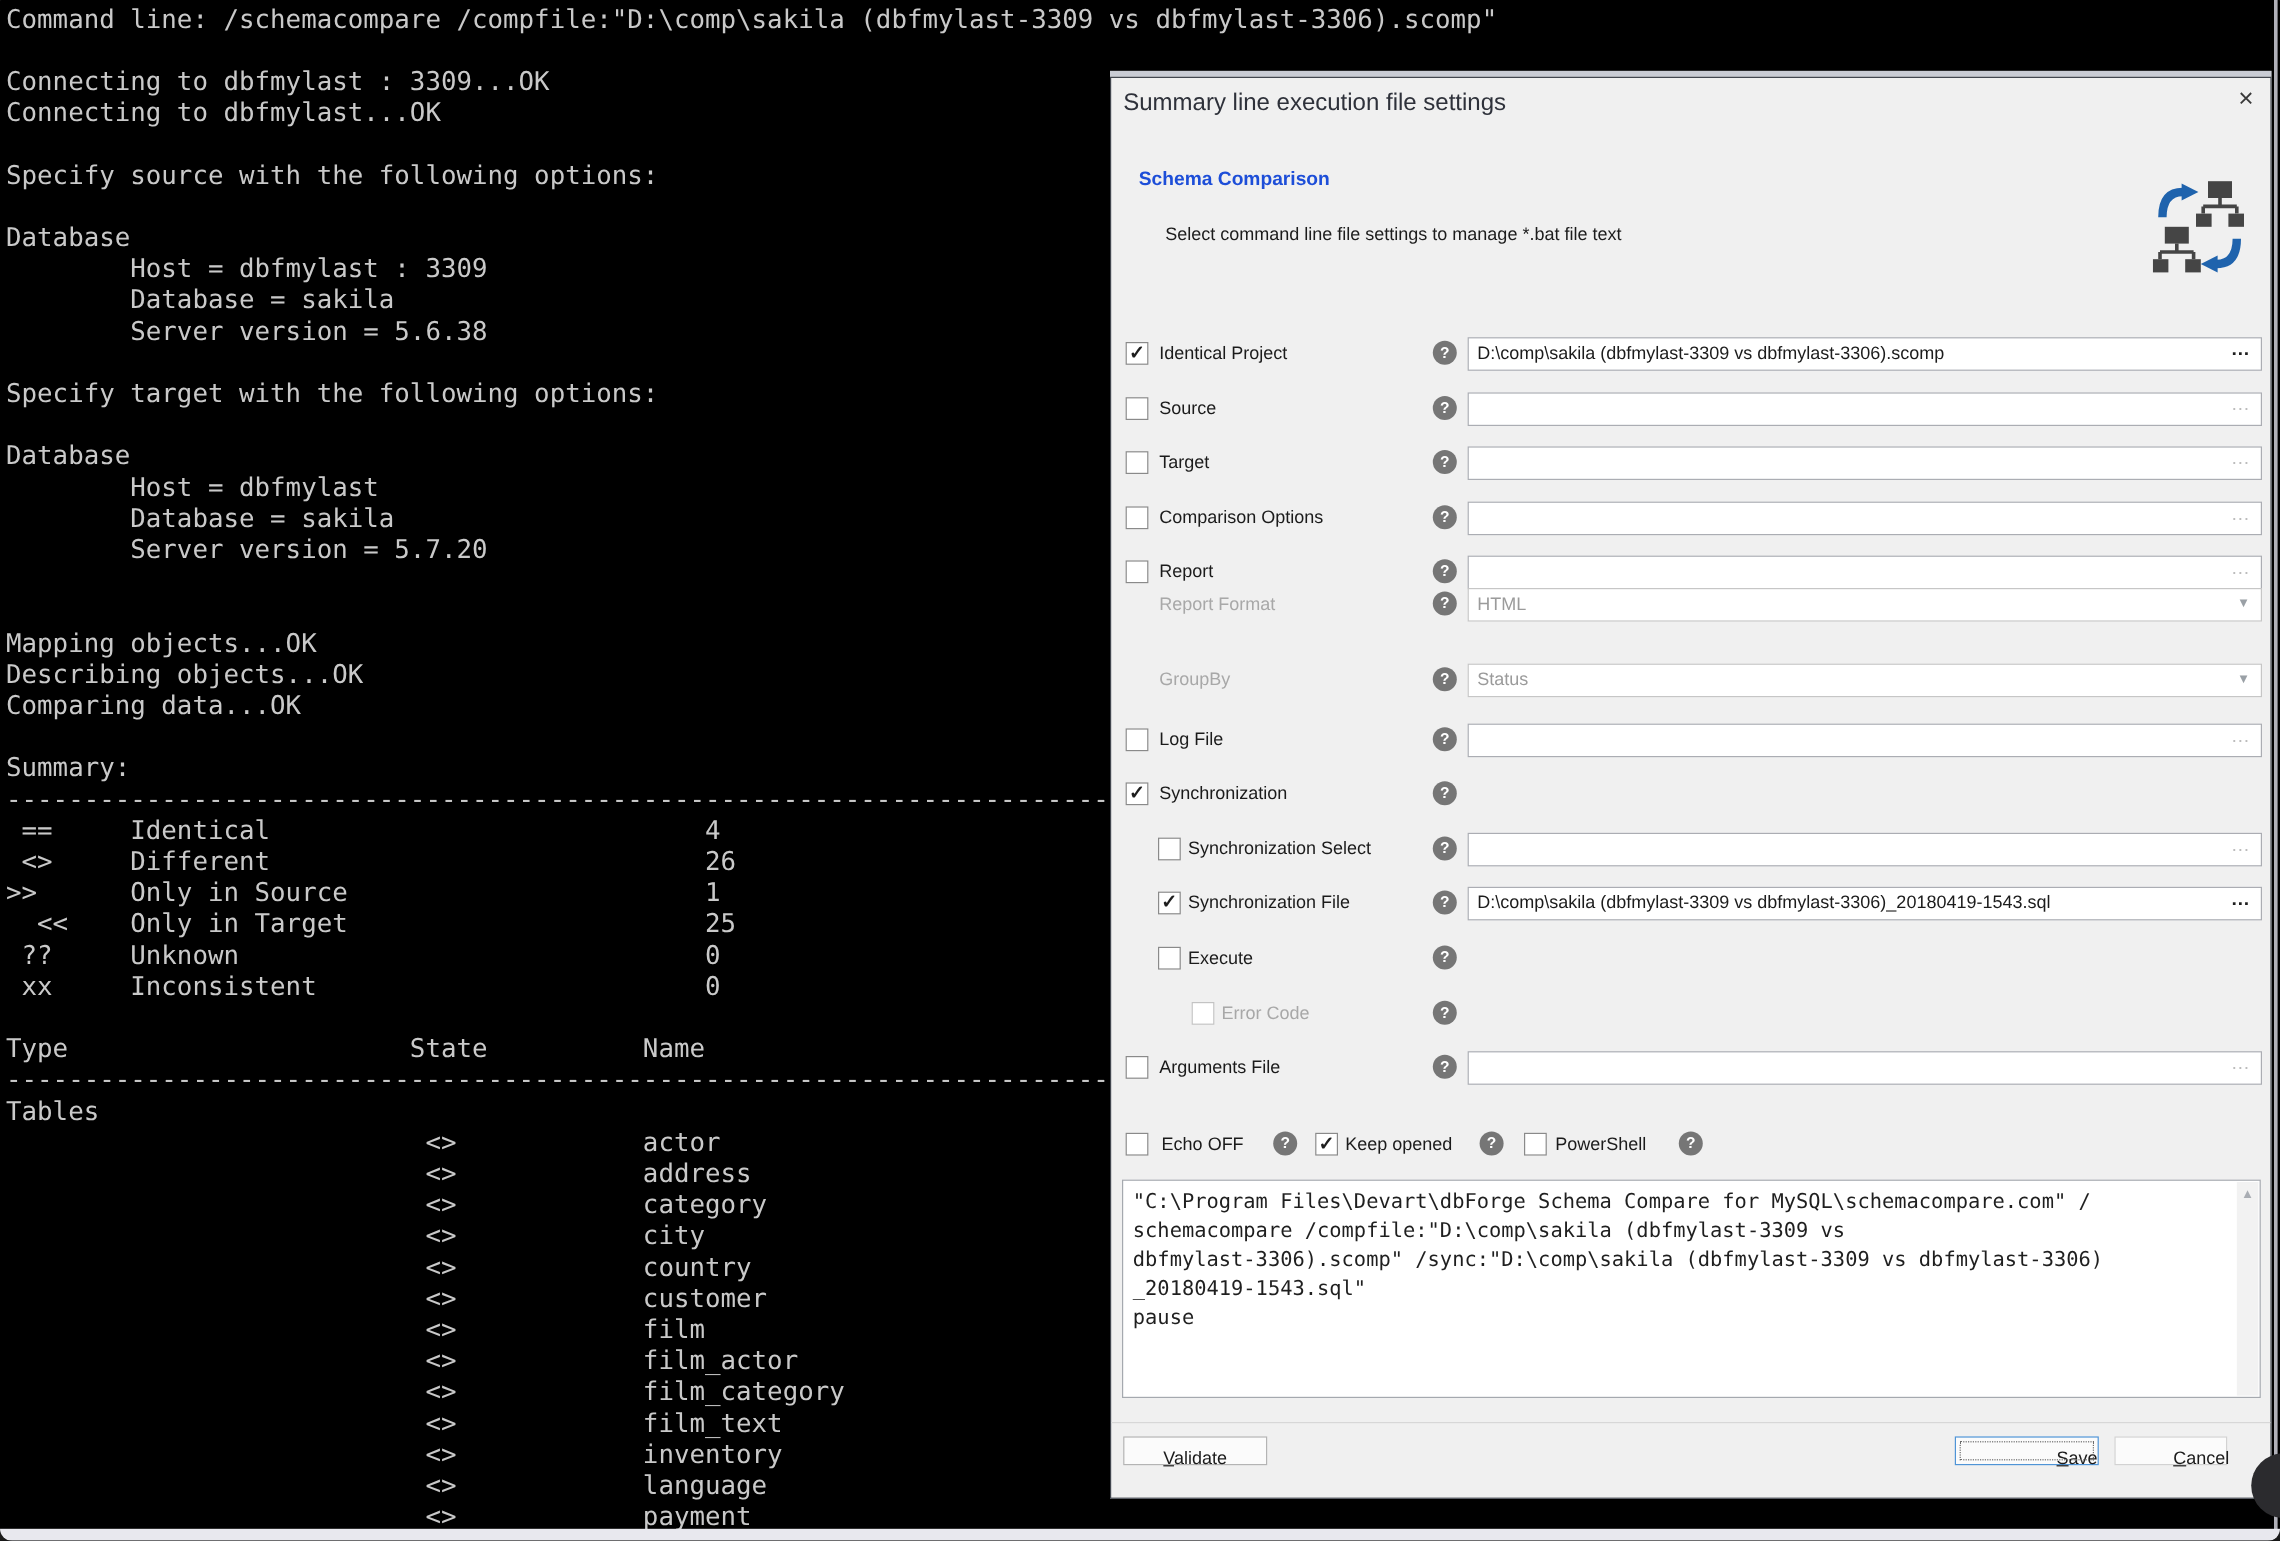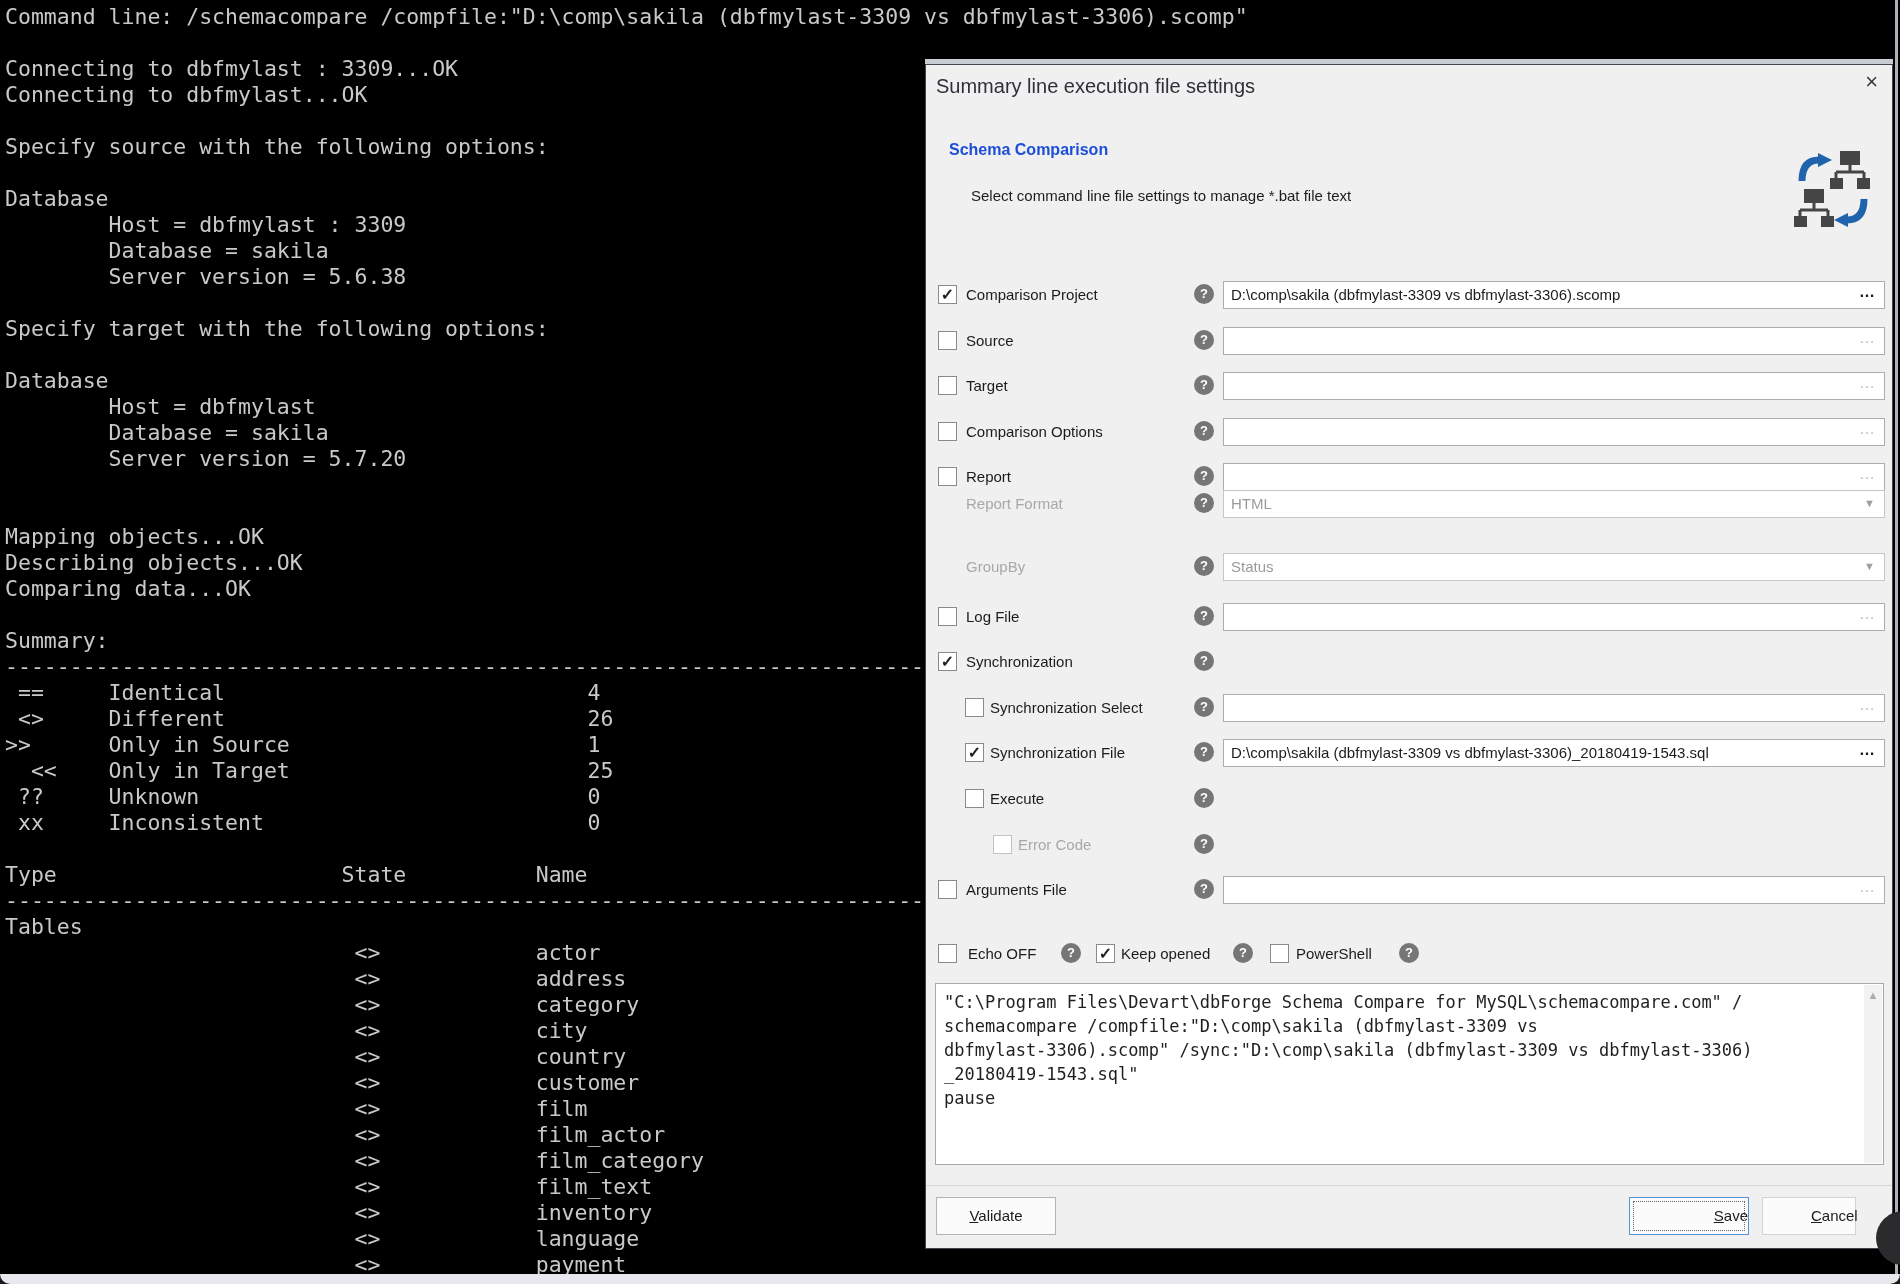--- a/index.html
+++ b/index.html
@@ -55,21 +55,21 @@
         color:#fff;font-size:13px;font-weight:bold;text-align:center;line-height:20px;}
   
   .cmdbox{position:absolute;left:9px;top:918px;width:949px;height:182px;background:#fff;border:1px solid #a5a9af;
           box-sizing:border-box;}
   .cmdbox pre{margin:0;padding:6px 26px 0 8px;font-family:"DejaVu Sans Mono",monospace;font-size:17px;
               line-height:24px;color:#1f1f1f;white-space:pre;overflow:hidden;height:170px;}
   .scrollbar{position:absolute;right:1px;top:1px;width:18px;height:178px;background:#f2f2f2;}
   .scroll-up{position:absolute;top:4px;left:0;width:18px;text-align:center;font-size:11px;color:#a9adb3;}
   
   .footer-line{position:absolute;left:0;top:1120px;width:966px;border-top:1px solid #d7d7d7;}
-  .btn{position:absolute;top:1132px;height:38px;background:#fbfbfb;border:1px solid #b4b4b4;
+  .btn{position:absolute;top:1132px;height:24px;background:#fbfbfb;border:1px solid #b4b4b4;
        box-sizing:border-box;text-align:center;font-size:15px;color:#1b1b1b;}
   .btn span{display:block;line-height:36px;}
   .btn span::first-letter{text-decoration:underline;}
   .btn.validate{left:10px;width:120px;}
   .btn.save{left:703px;width:120px;border:1px solid #4f94d6;outline:1px dotted #6b6b6b;outline-offset:-5px;text-align:right;}
   .btn.cancel{left:836px;width:94px;border-color:#d2d2d2;padding-left:48px;}
   .grip{position:absolute;right:4px;top:1168px;width:12px;height:12px;
         background:radial-gradient(circle at 3px 9px,#9a9a9a 1.2px,transparent 1.5px),
                    radial-gradient(circle at 8px 9px,#9a9a9a 1.2px,transparent 1.5px),
                    radial-gradient(circle at 8px 4px,#9a9a9a 1.2px,transparent 1.5px);}
@@ -156,21 +156,21 @@
         <path d="M70,50 Q70,71 53,71"></path>
       </g>
       <polygon points="24,4 38,11 24,18" fill="#1f63ad"></polygon>
       <polygon points="54,64 40,71 54,78" fill="#1f63ad"></polygon>
     </svg>
 
     <div class="row" style="top:207px">
       <span class="cb">
           <i>✓</i>
         </span>
-      <span class="lbl">Comparison Project</span>
+      <span class="lbl">Identical Project</span>
       <span class="help">?</span>
       <span class="field">
           <span class="val">D:\comp\sakila (dbfmylast-3309 vs dbfmylast-3306).scomp</span>
           <span class="dots">…</span>
         </span>
     </div>
 
     <div class="row" style="top:253px">
       <span class="cb un">
           <i>✓</i>

